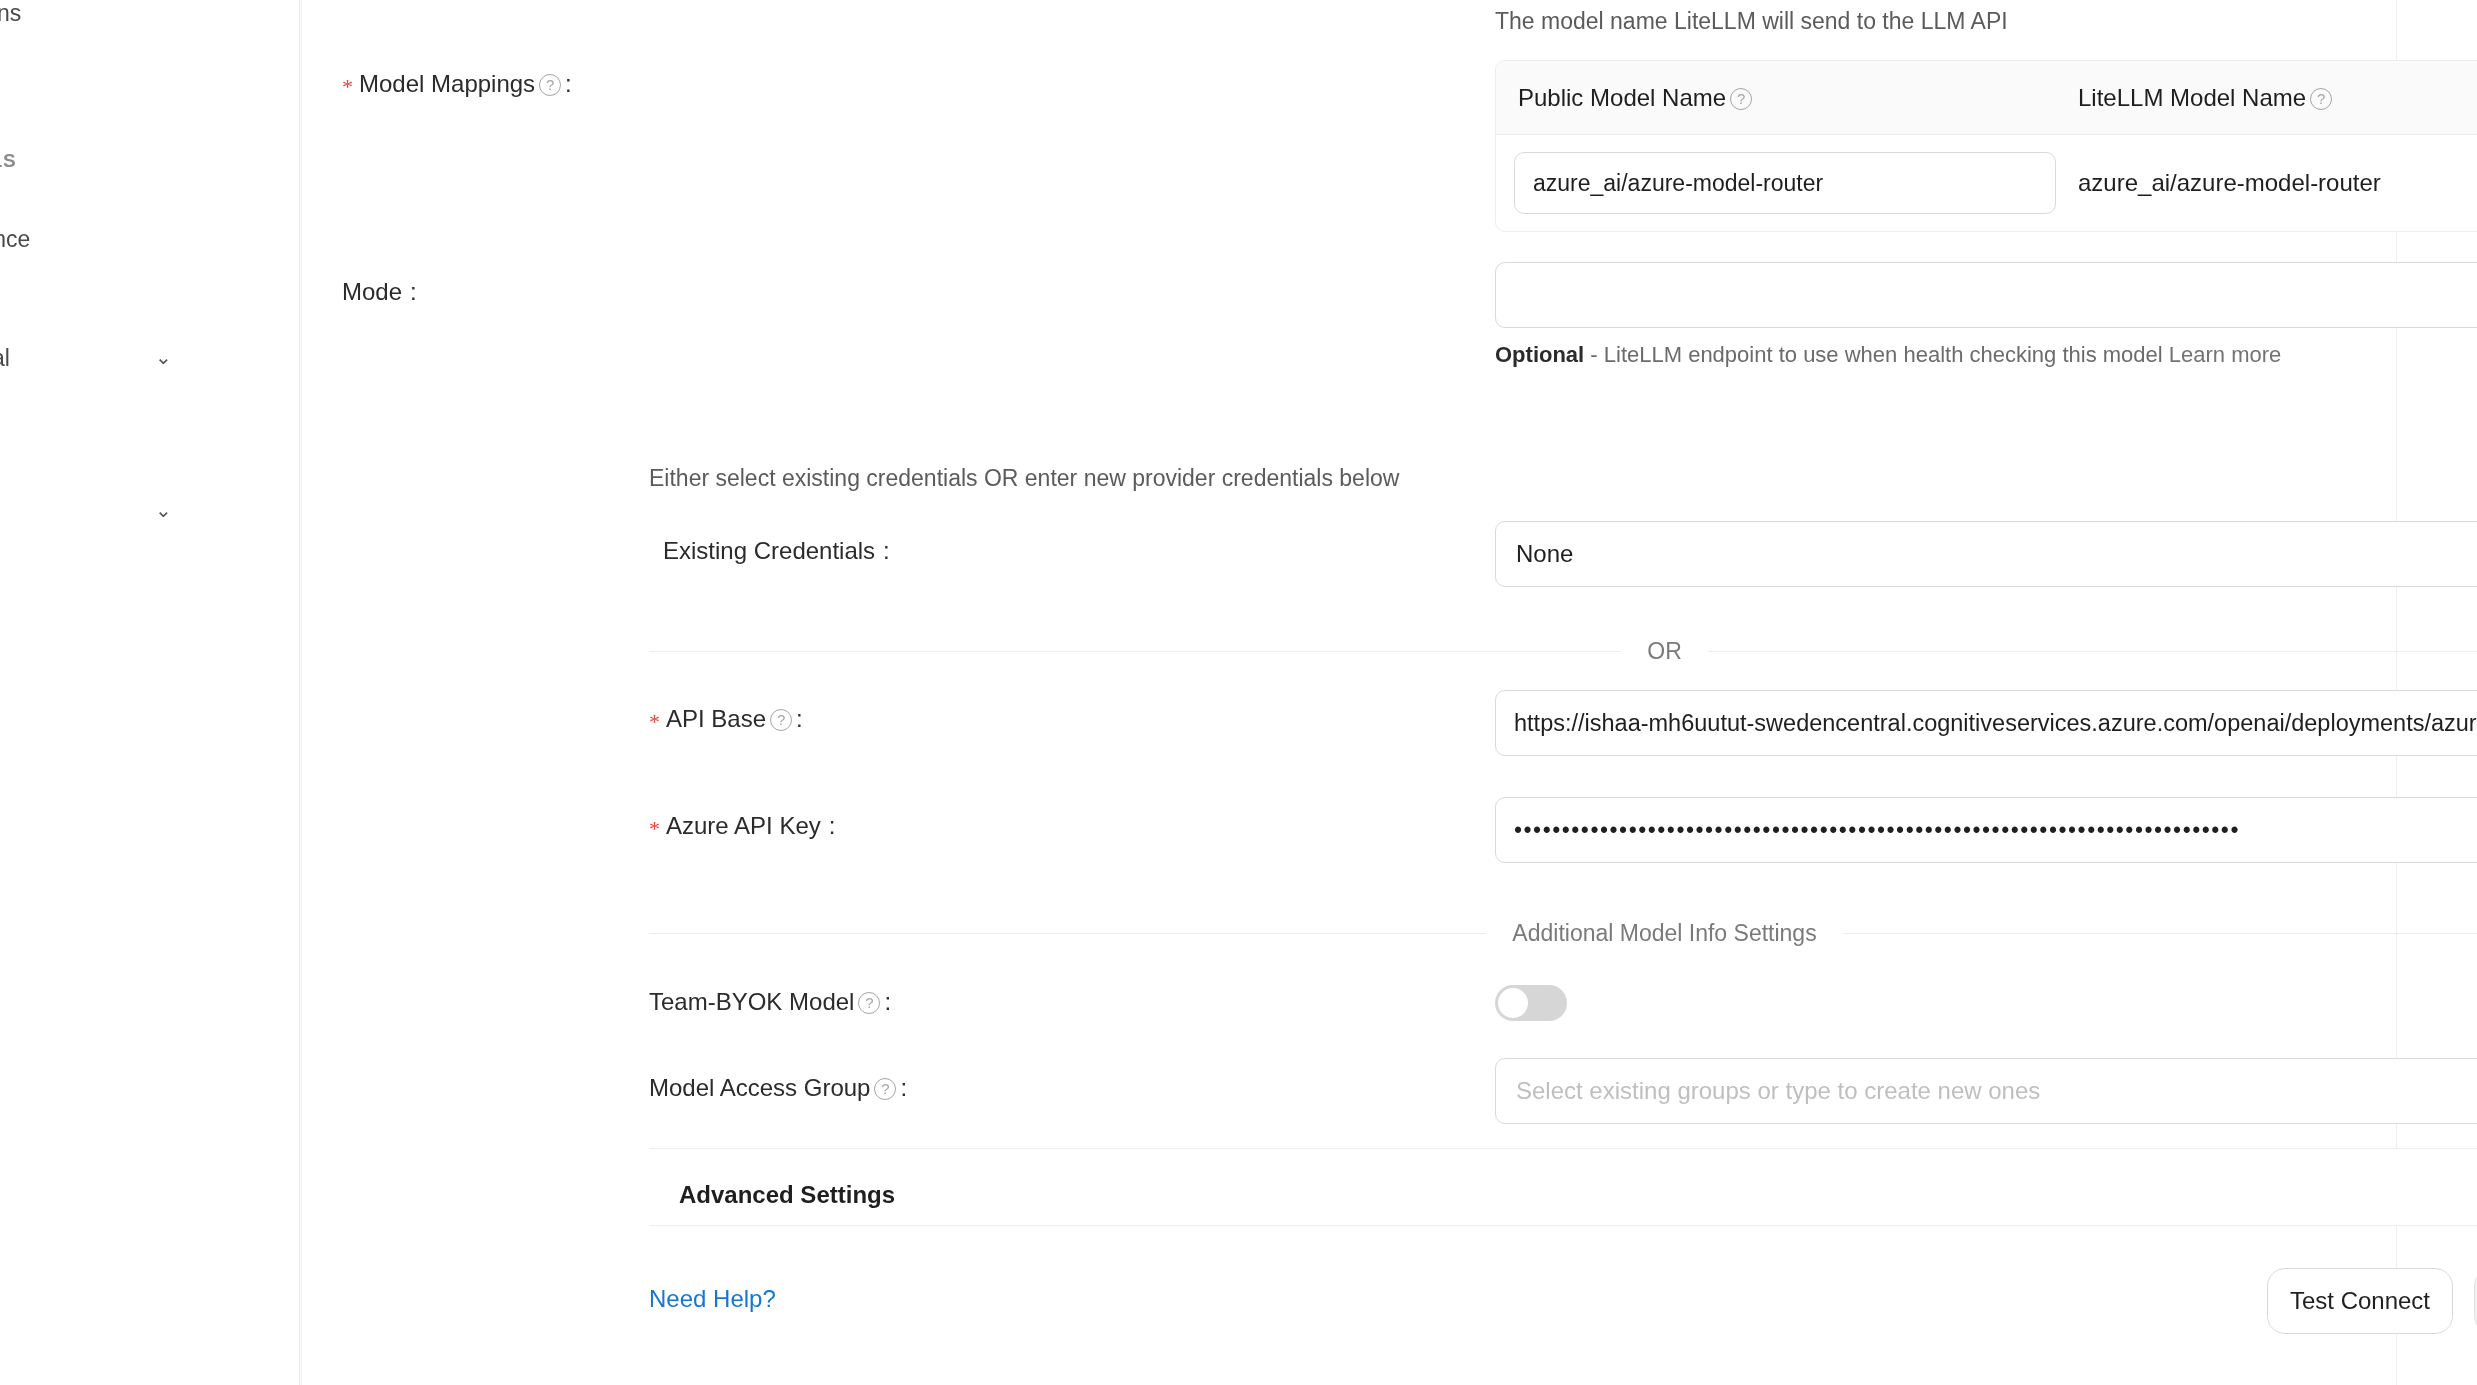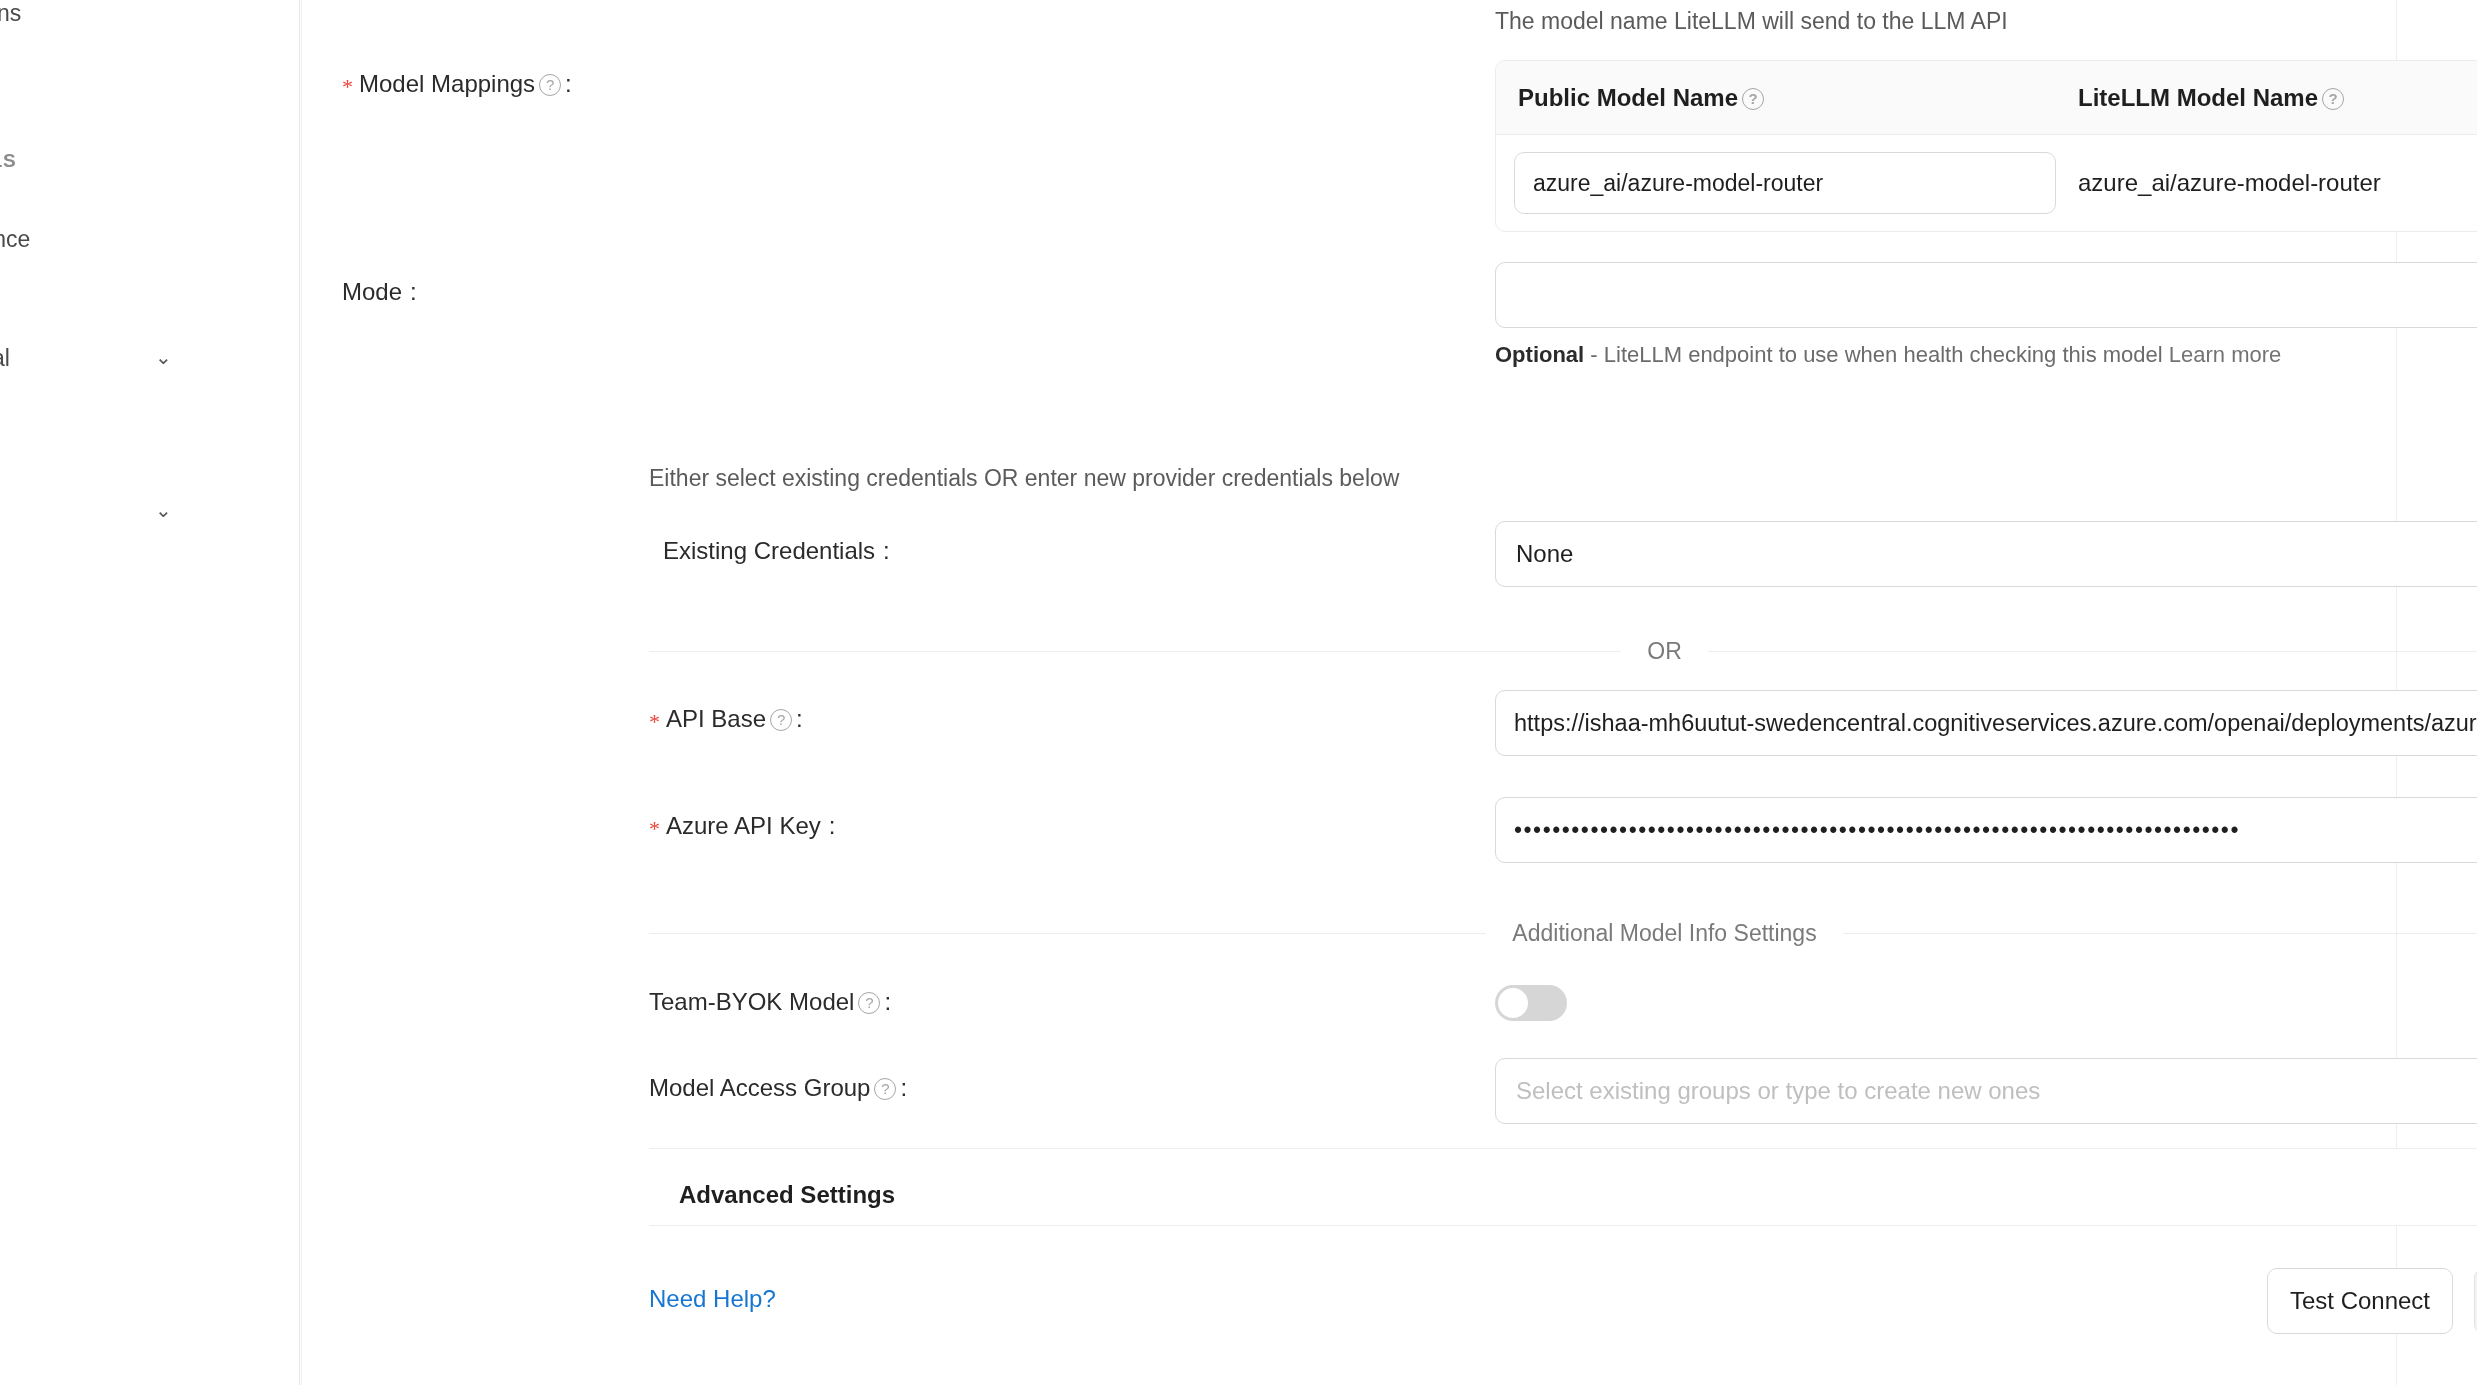--- a/index.html
+++ b/index.html
@@ -110,21 +110,21 @@
   }
   .map-head {
     display: flex;
     background: #fafafa;
     border-bottom: 1px solid #ececec;
     height: 74px;
     align-items: center;
   }
   .map-head .th {
     font-size: 24px;
-    font-weight: 700;
+    font-weight: 400;
     color: #1f1f1f;
     padding-left: 22px;
   }
   .th-1 { width: 560px; }
   .th-2 { width: 600px; }
   .map-body { display: flex; align-items: center; height: 96px; }
   .map-body .td { padding-left: 18px; }
   .td-1 { width: 560px; }
   .td-2 { width: 600px; font-size: 24px; color: #1f1f1f; padding-left: 22px !important; }
 
@@ -224,21 +224,21 @@
     position: absolute;
     left: 347px; top: 1285px;
     font-size: 24px;
     color: #1677d2;
     cursor: pointer;
   }
   .btn {
     position: absolute;
     height: 66px;
     border: 1px solid #d9d9d9;
-    border-radius: 10px;
+    border-radius: 18px;
     background: #ffffff;
     font-size: 24px;
     color: #1f1f1f;
     font-family: "Liberation Sans", sans-serif;
     cursor: pointer;
   }
   .btn-test { left: 1965px; top: 1268px; width: 186px; }
   .btn-add {
     left: 2172px; top: 1268px; width: 180px;
     background: #f3f3f3;

